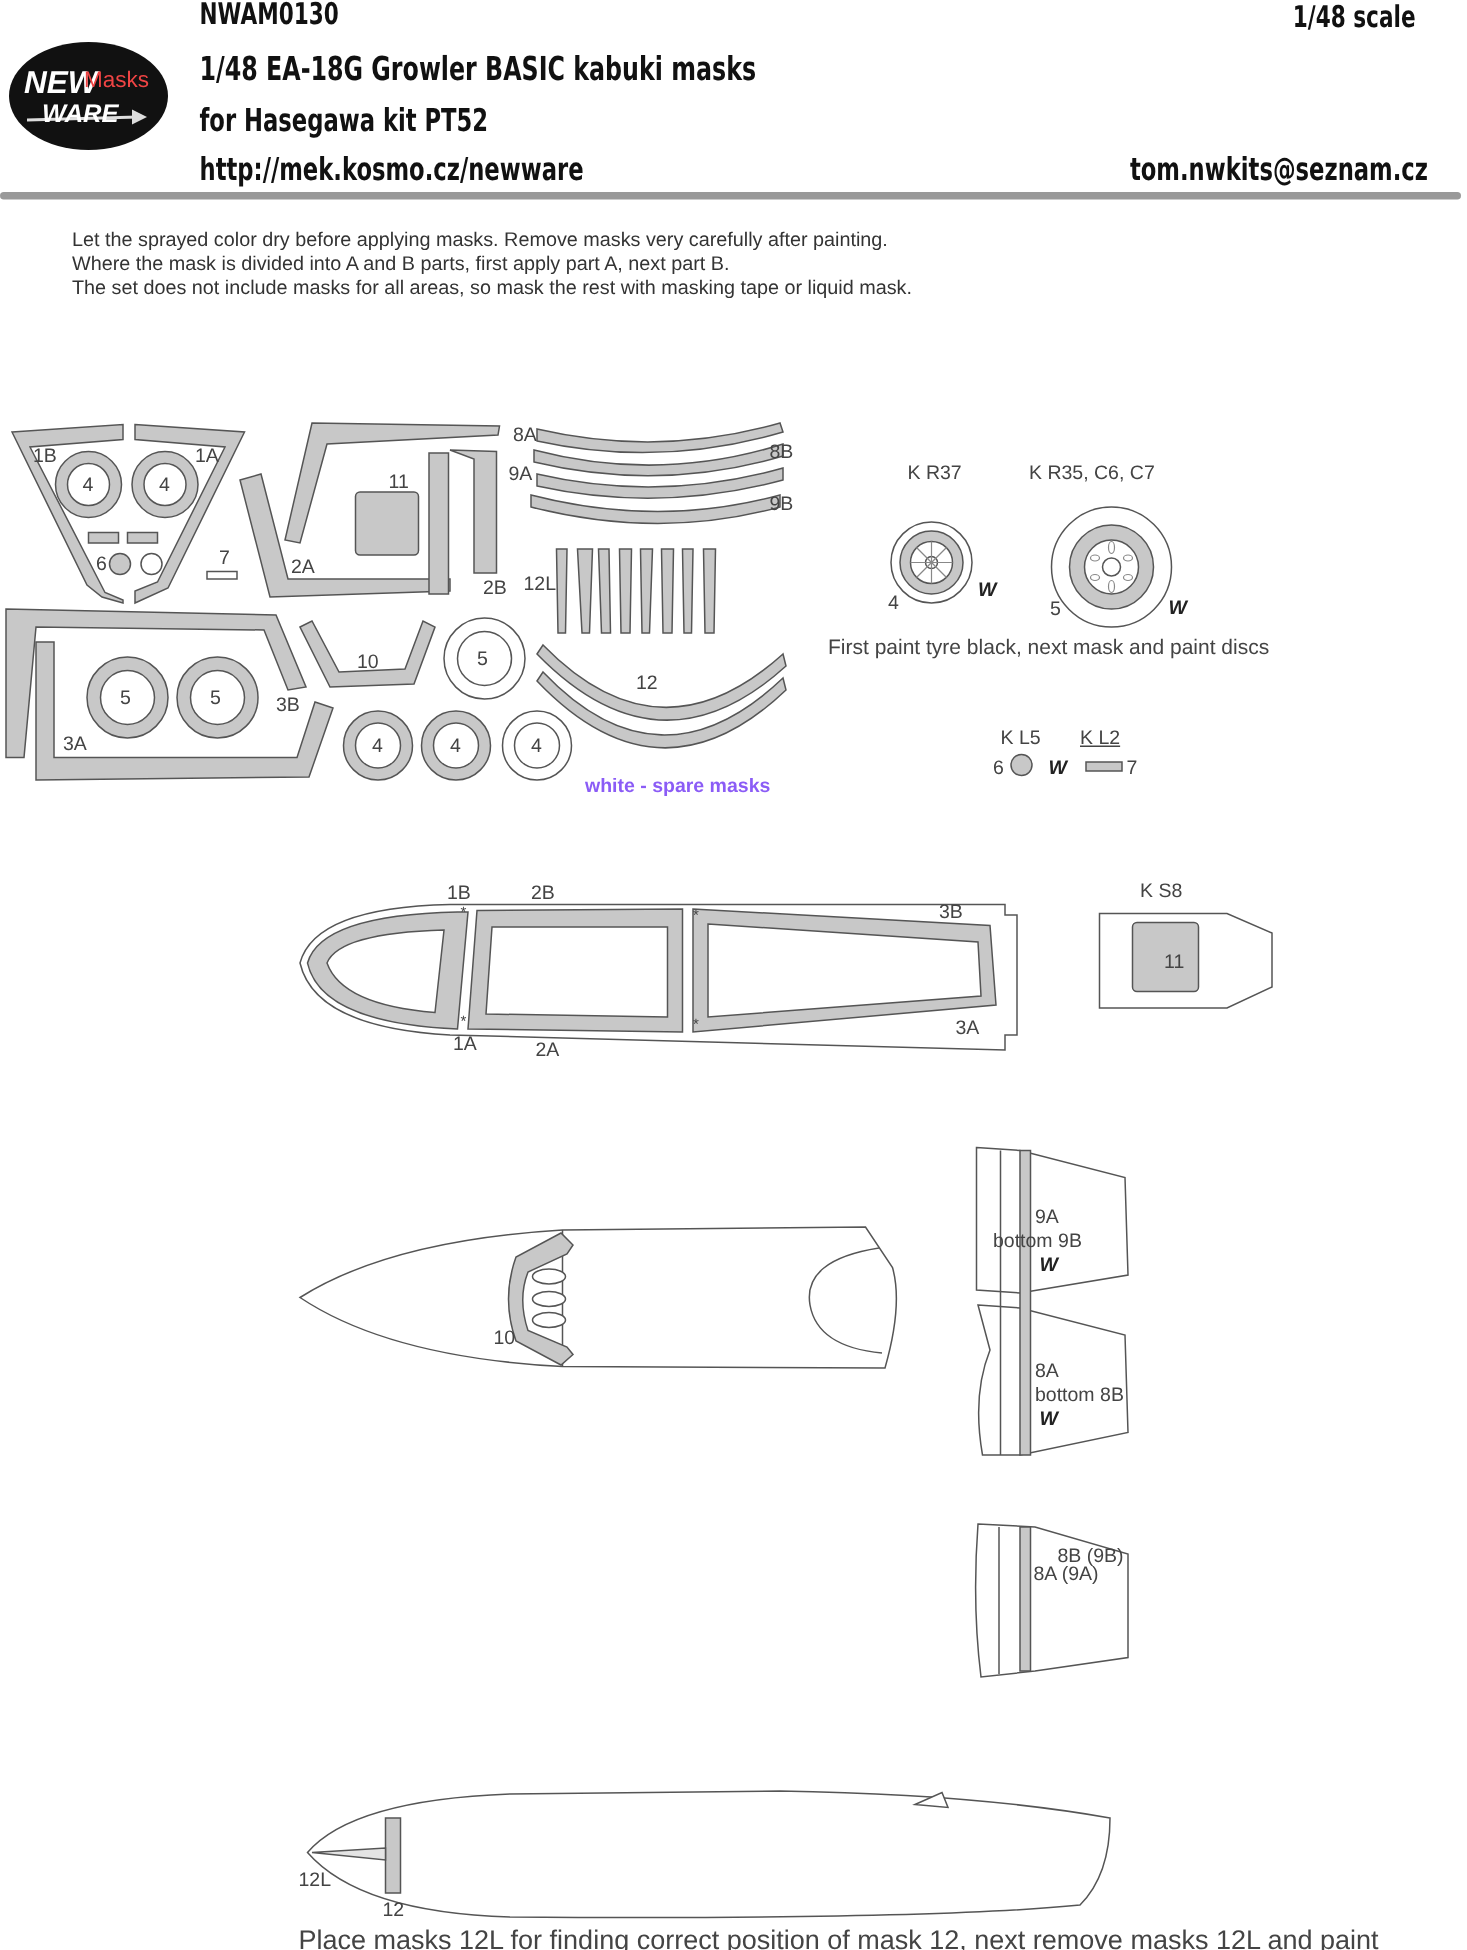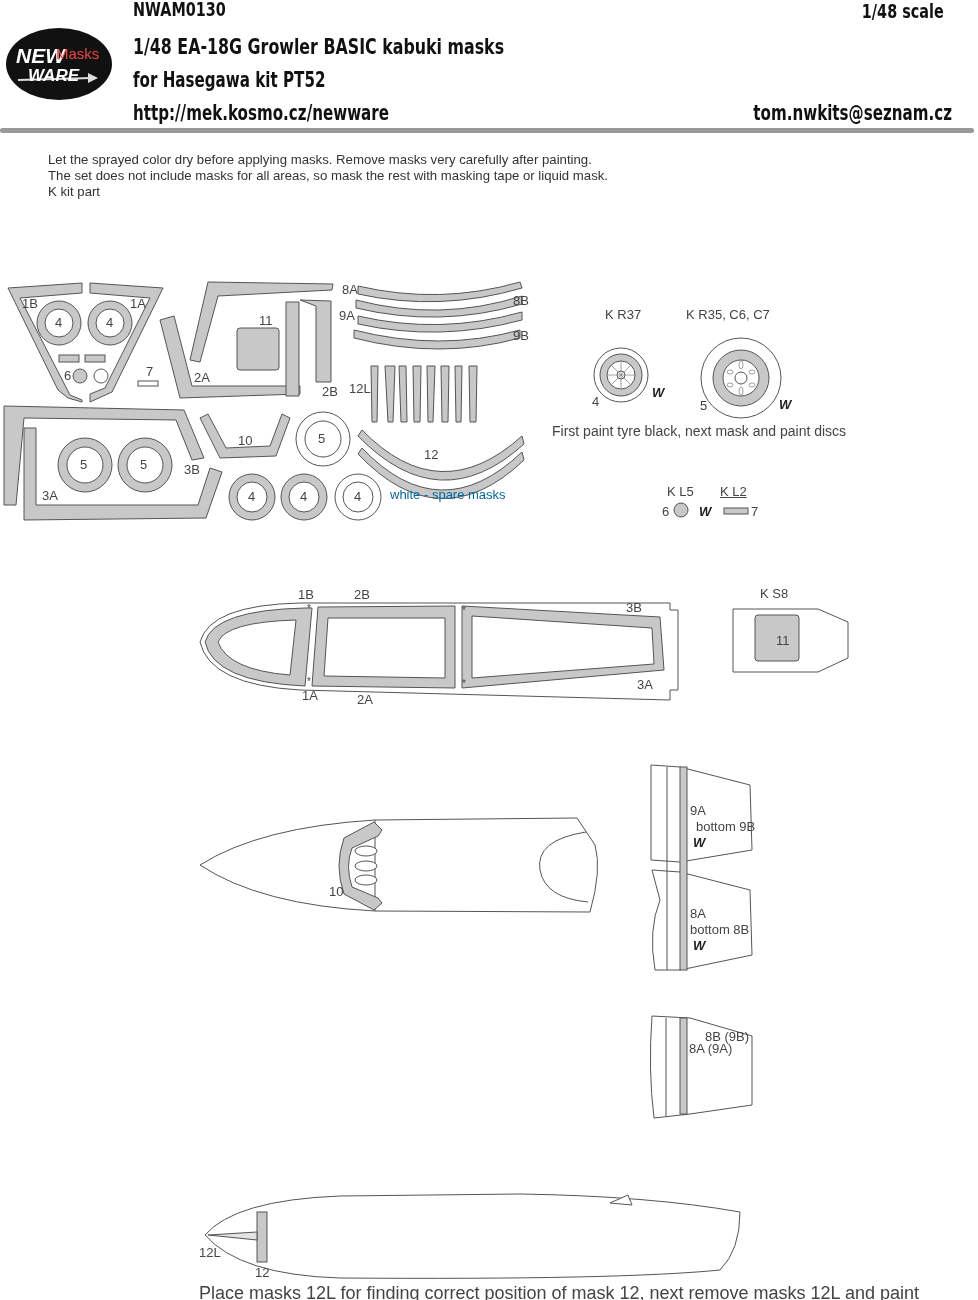--- a/index.html
+++ b/index.html
@@ -30,22 +30,22 @@
 <div class="hdr" style="left:133px;top:-3px;font-size:20px;">NWAM0130</div>
 <div class="hdr hdr-r" style="right:34px;top:-1px;font-size:20px;">1/48 scale</div>
 <div class="hdr" style="left:133px;top:34px;font-size:22px;">1/48  EA-18G Growler BASIC kabuki masks</div>
 <div class="hdr" style="left:133px;top:68px;font-size:21px;">for Hasegawa kit PT52</div>
 <div class="hdr" style="left:133px;top:101px;font-size:21px;">http://mek.kosmo.cz/newware</div>
 <div class="hdr hdr-r" style="right:26px;top:101px;font-size:21px;">tom.nwkits@seznam.cz</div>
 <div class="rule"></div>
 
 <div class="notes">
   <div>Let the sprayed color dry before applying masks. Remove masks very carefully after painting.</div>
+  <div>Where the mask is divided into A and B parts, first apply part A, next part B.</div>
   <div>The set does not include masks for all areas, so mask the rest with masking tape or liquid mask.</div>
-  <div>K kit part</div>
 </div>
 
 <svg width="978" height="1300">
   <g fill="#c8c8c8" stroke="#555" stroke-width="1">
 
     <path d="M8,288 L82,283 L82,293 L20,298 L70,395 L82,400 L82,402 L68,398 L58,390 Z"></path>
     <path d="M90,283 L163,288 L112,392 L90,402 L90,394 L105,388 L150,298 L90,293 Z"></path>
 
     <circle cx="59" cy="323" r="22"></circle>
       <circle cx="59" cy="323" r="14" fill="#fff"></circle>
@@ -184,21 +184,21 @@
 <span class="lbl" style="left:238px;top:433px;">10</span>
 <span class="lbl" style="left:318px;top:431px;">5</span>
 <span class="lbl" style="left:424px;top:447px;">12</span>
 <span class="lbl" style="left:80px;top:457px;">5</span>
 <span class="lbl" style="left:140px;top:457px;">5</span>
 <span class="lbl" style="left:184px;top:462px;">3B</span>
 <span class="lbl" style="left:42px;top:488px;">3A</span>
 <span class="lbl" style="left:248px;top:489px;">4</span>
 <span class="lbl" style="left:300px;top:489px;">4</span>
 <span class="lbl" style="left:354px;top:489px;">4</span>
-<span class="lbl" style="left:390px;top:487px;font-weight:normal;color:#0369a1;">white - spare masks</span>
+<span class="lbl" style="left:390px;top:516px;font-weight:bold;color:#8b5cf6;">white - spare masks</span>
 
 <span class="lbl" style="left:605px;top:307px;">K R37</span>
 <span class="lbl" style="left:686px;top:307px;">K R35, C6, C7</span>
 <span class="lbl" style="left:592px;top:394px;">4</span>
 <span class="lbl wmark" style="left:652px;top:385px;">W</span>
 <span class="lbl" style="left:700px;top:398px;">5</span>
 <span class="lbl wmark" style="left:779px;top:397px;">W</span>
 <span class="lbl" style="left:552px;top:423px;font-size:14px;">First paint tyre black, next mask and paint discs</span>
 
 <span class="lbl" style="left:667px;top:484px;">K L5</span>
@@ -217,21 +217,21 @@
 <span class="lbl" style="left:462px;top:605px;font-size:10px;">*</span>
 <span class="lbl" style="left:307px;top:676px;font-size:10px;">*</span>
 <span class="lbl" style="left:462px;top:678px;font-size:10px;">*</span>
 
 <span class="lbl" style="left:760px;top:586px;">K S8</span>
 <span class="lbl" style="left:776px;top:633px;">11</span>
 
 <span class="lbl" style="left:329px;top:884px;">10</span>
 
 <span class="lbl" style="left:690px;top:803px;">9A</span>
-<span class="lbl" style="left:696px;top:819px;">bottom 9B</span>
+<span class="lbl" style="left:662px;top:819px;">bottom 9B</span>
 <span class="lbl wmark" style="left:693px;top:835px;">W</span>
 <span class="lbl" style="left:690px;top:906px;">8A</span>
 <span class="lbl" style="left:690px;top:922px;">bottom 8B</span>
 <span class="lbl wmark" style="left:693px;top:938px;">W</span>
 <span class="lbl" style="left:689px;top:1041px;text-align:right;">8A (9A)</span>
 <span class="lbl" style="left:689px;top:1029px;padding-left:16px;">8B (9B)</span>
 
 <span class="lbl" style="left:199px;top:1245px;">12L</span>
 <span class="lbl" style="left:255px;top:1265px;">12</span>
 <span class="lbl" style="left:199px;top:1283px;font-size:18px;">Place masks 12L for finding correct position of mask 12, next remove masks 12L and paint</span>

